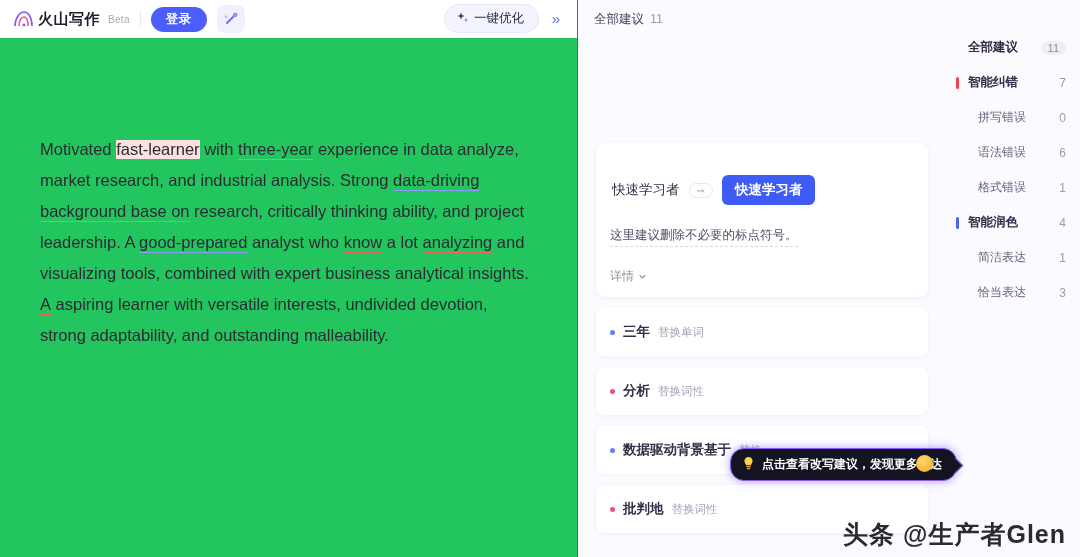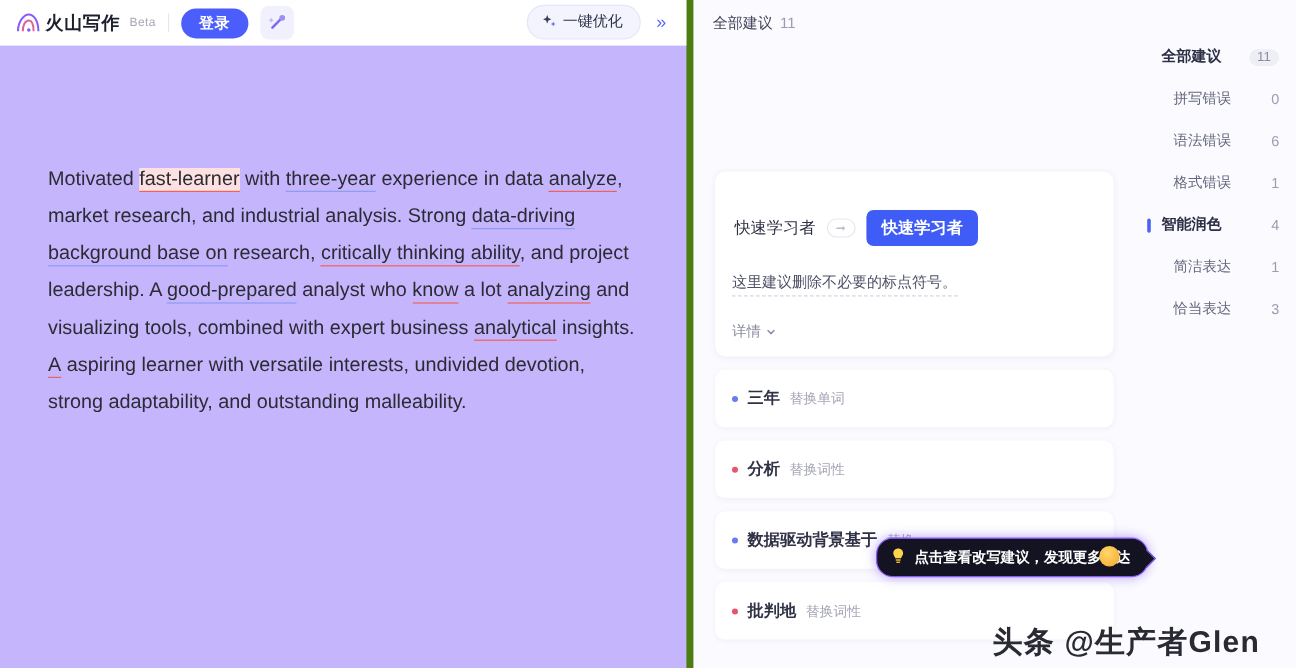--- a/index.html
+++ b/index.html
@@ -5,22 +5,22 @@
   * { box-sizing: border-box; margin: 0; padding: 0; }
   html, body {
     width: 1080px; height: 557px;
     font-family: "Liberation Sans", sans-serif;
     background: #ffffff;
     overflow: hidden;
   }
   #app { position: relative; width: 1080px; height: 557px; display: flex; }
 
   
-  .editor-col { width: 578px; height: 557px; background:#c4b5fd; position: relative;
-                border-right: 6px solid #4d7c0f; }
+  .editor-col { width: 578px; height: 557px; background:#22c55e; position: relative;
+                border-right: 1px solid #4d7c0f; }
   .topbar { height: 38px; display:flex; align-items:center; padding: 0 10px 0 12px;
             background:#ffffff; position: relative; }
   .brand { display:flex; align-items:center; gap:4px; }
   .logo-mark { width: 22px; height: 20px; position: relative; flex: 0 0 auto; }
   .brand-name { font-size: 15px; font-weight: 700; color:#1c1f2e; letter-spacing: .5px; }
   .beta-tag { font-size: 10px; color:#a7a9b6; margin-left:4px; letter-spacing:.3px; }
   .divider-v { width:1px; height:16px; background:#e8e8ef; margin: 0 10px; }
   .login-btn { background:#4b5dfb; color:#fff; font-size:12.5px; font-weight:600;
                border-radius:14px; padding: 4px 15px; border:none; cursor:pointer;
                letter-spacing:.5px; }
@@ -117,21 +117,21 @@
               display:flex; align-items:center; justify-content:center; gap:6px;
               cursor:pointer; }
   .more-btn .t { color:#fff; font-size:12px; font-weight:600; }
   .more-badge { background:#fff; color:#5461f0; font-size:11px; font-weight:700;
                 border-radius:9px; padding:1px 7px; }
 
   .cursor { position:absolute; left: 916px; top: 455px; width:17px; height:17px;
             border-radius:50%; background: radial-gradient(circle at 40% 35%, #ffd76a, #f2a72b);
             z-index: 40; box-shadow: 0 0 4px rgba(0,0,0,.18); }
 
-  .watermark { position:absolute; right: 30px; bottom: 6px; z-index:30;
+  .watermark { position:absolute; right: 14px; bottom: 6px; z-index:30;
                font-size:25px; font-weight:700; color:#2a2a33; letter-spacing:1px;
                white-space:nowrap; }
 </style>
 </head>
 <body>
 
 <div id="app">
 
   <div class="editor-col">
 
@@ -239,20 +239,25 @@
     </div>
   </div>
 
   <div class="score-col">
 
     <div class="filters">
         <div class="f-item head">
           <span class="f-label">全部建议</span>
           <span class="f-count pill">11</span>
         </div>
+        <div class="f-item head">
+          <span class="f-bar" style="background: rgb(240, 66, 74);"></span>
+          <span class="f-label">智能纠错</span>
+          <span class="f-count">7</span>
+        </div>
         <div class="f-item sub">
           <span class="f-label">拼写错误</span>
           <span class="f-count">0</span>
         </div>
         <div class="f-item sub">
           <span class="f-label">语法错误</span>
           <span class="f-count">6</span>
         </div>
         <div class="f-item sub">
           <span class="f-label">格式错误</span>

